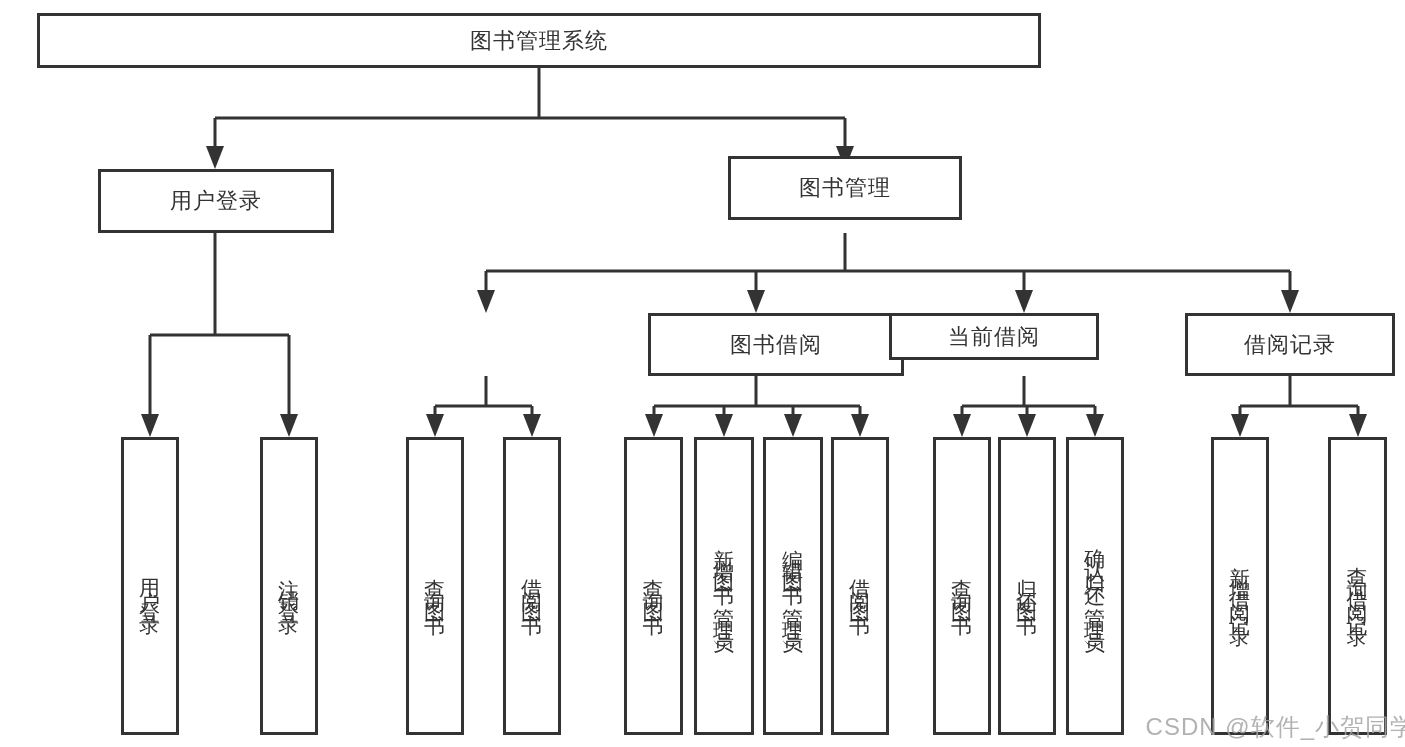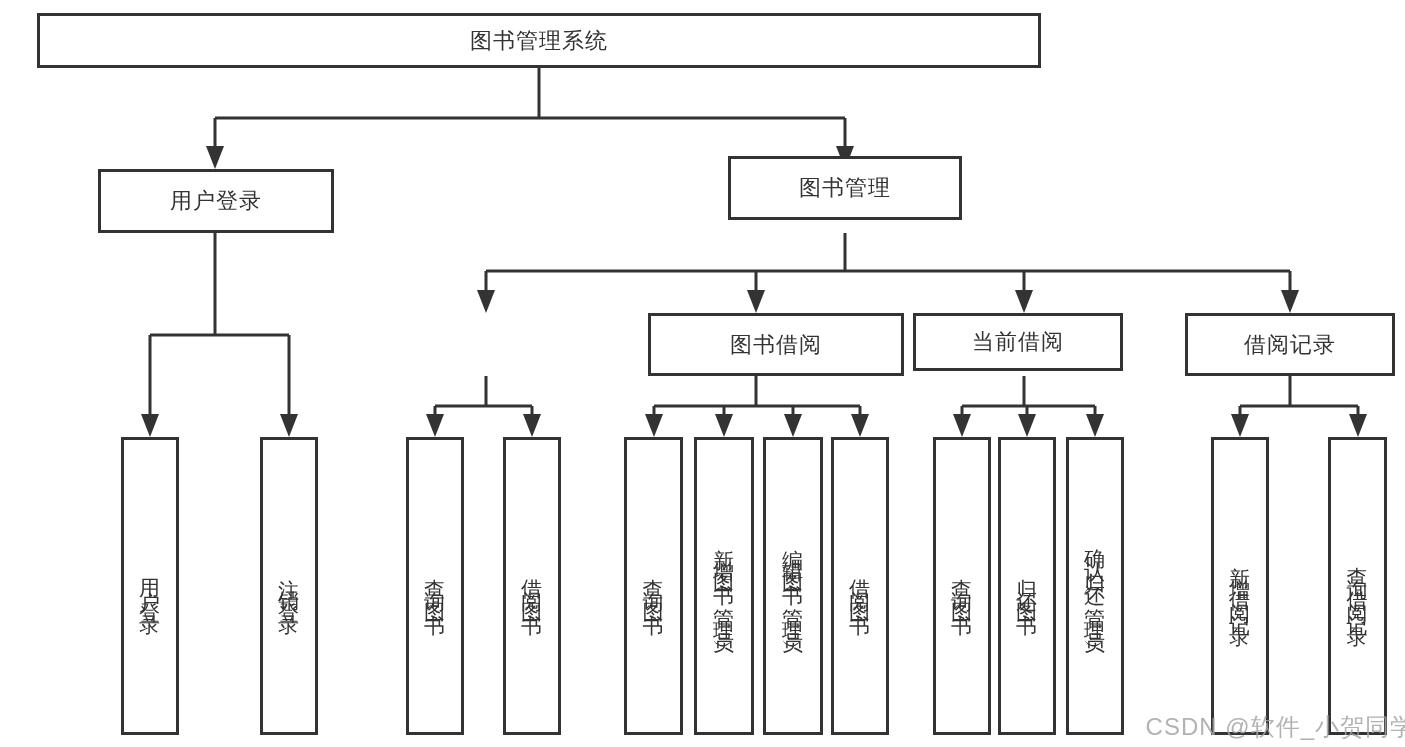--- a/index.html
+++ b/index.html
@@ -112,21 +112,21 @@
   <div class="node" style="left:82px;top:169px;width:236px;height:64px">
     <span class="lbl">用户登录</span>
   </div>
   <div class="node" style="left:712px;top:156px;width:234px;height:64px">
     <span class="lbl">图书管理</span>
   </div>
 
   <div class="node" style="left:632px;top:313px;width:256px;height:63px">
     <span class="lbl">图书借阅</span>
   </div>
-  <div class="node" style="left:897px;top:313px;width:210px;height:58px">
+  <div class="node" style="left:873px;top:313px;width:210px;height:47px">
     <span class="lbl">当前借阅</span>
   </div>
   <div class="node" style="left:1169px;top:313px;width:210px;height:63px">
     <span class="lbl">借阅记录</span>
   </div>
 
   <div class="node vert" style="left:105px;top:437px;width:58px;height:298px">
     <span class="lbl">用户登录</span>
   </div>
   <div class="node vert" style="left:244px;top:437px;width:58px;height:298px">

